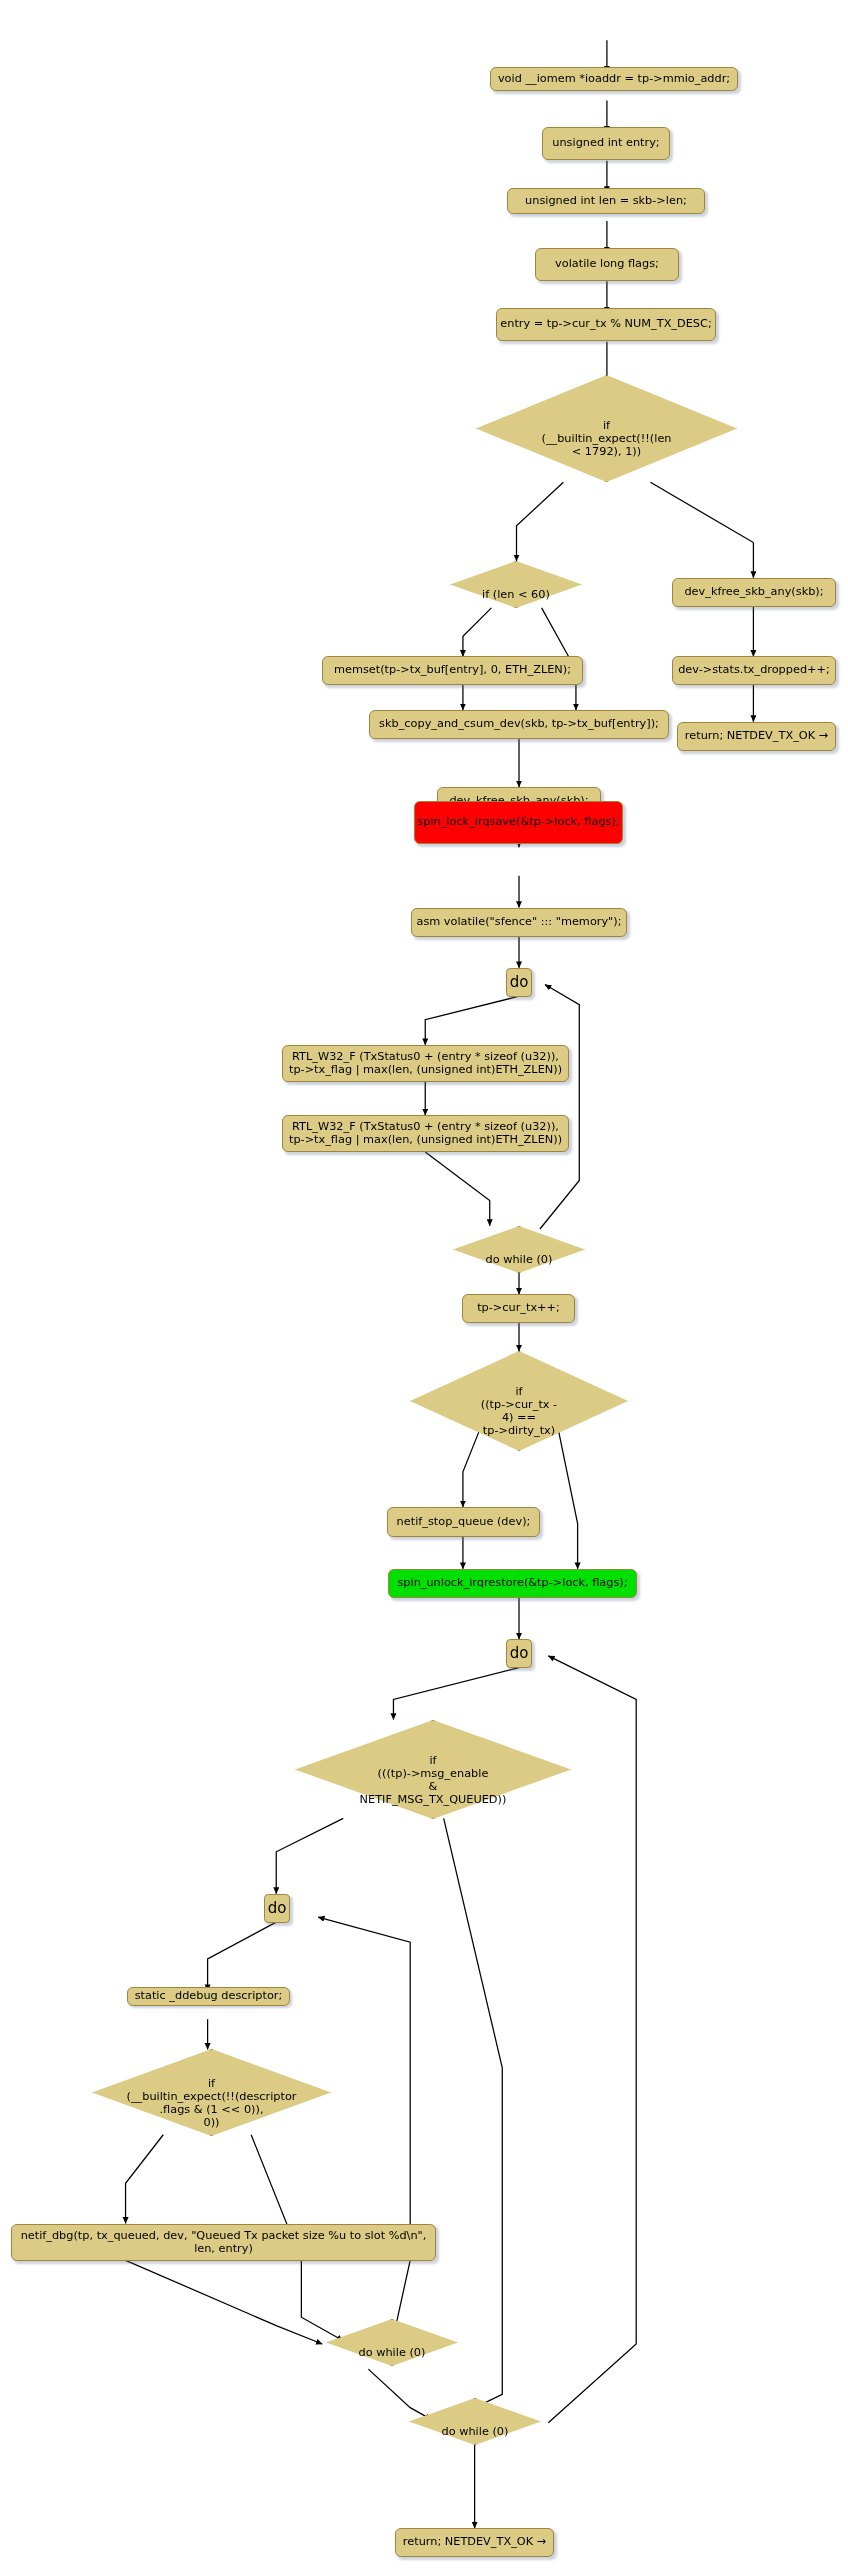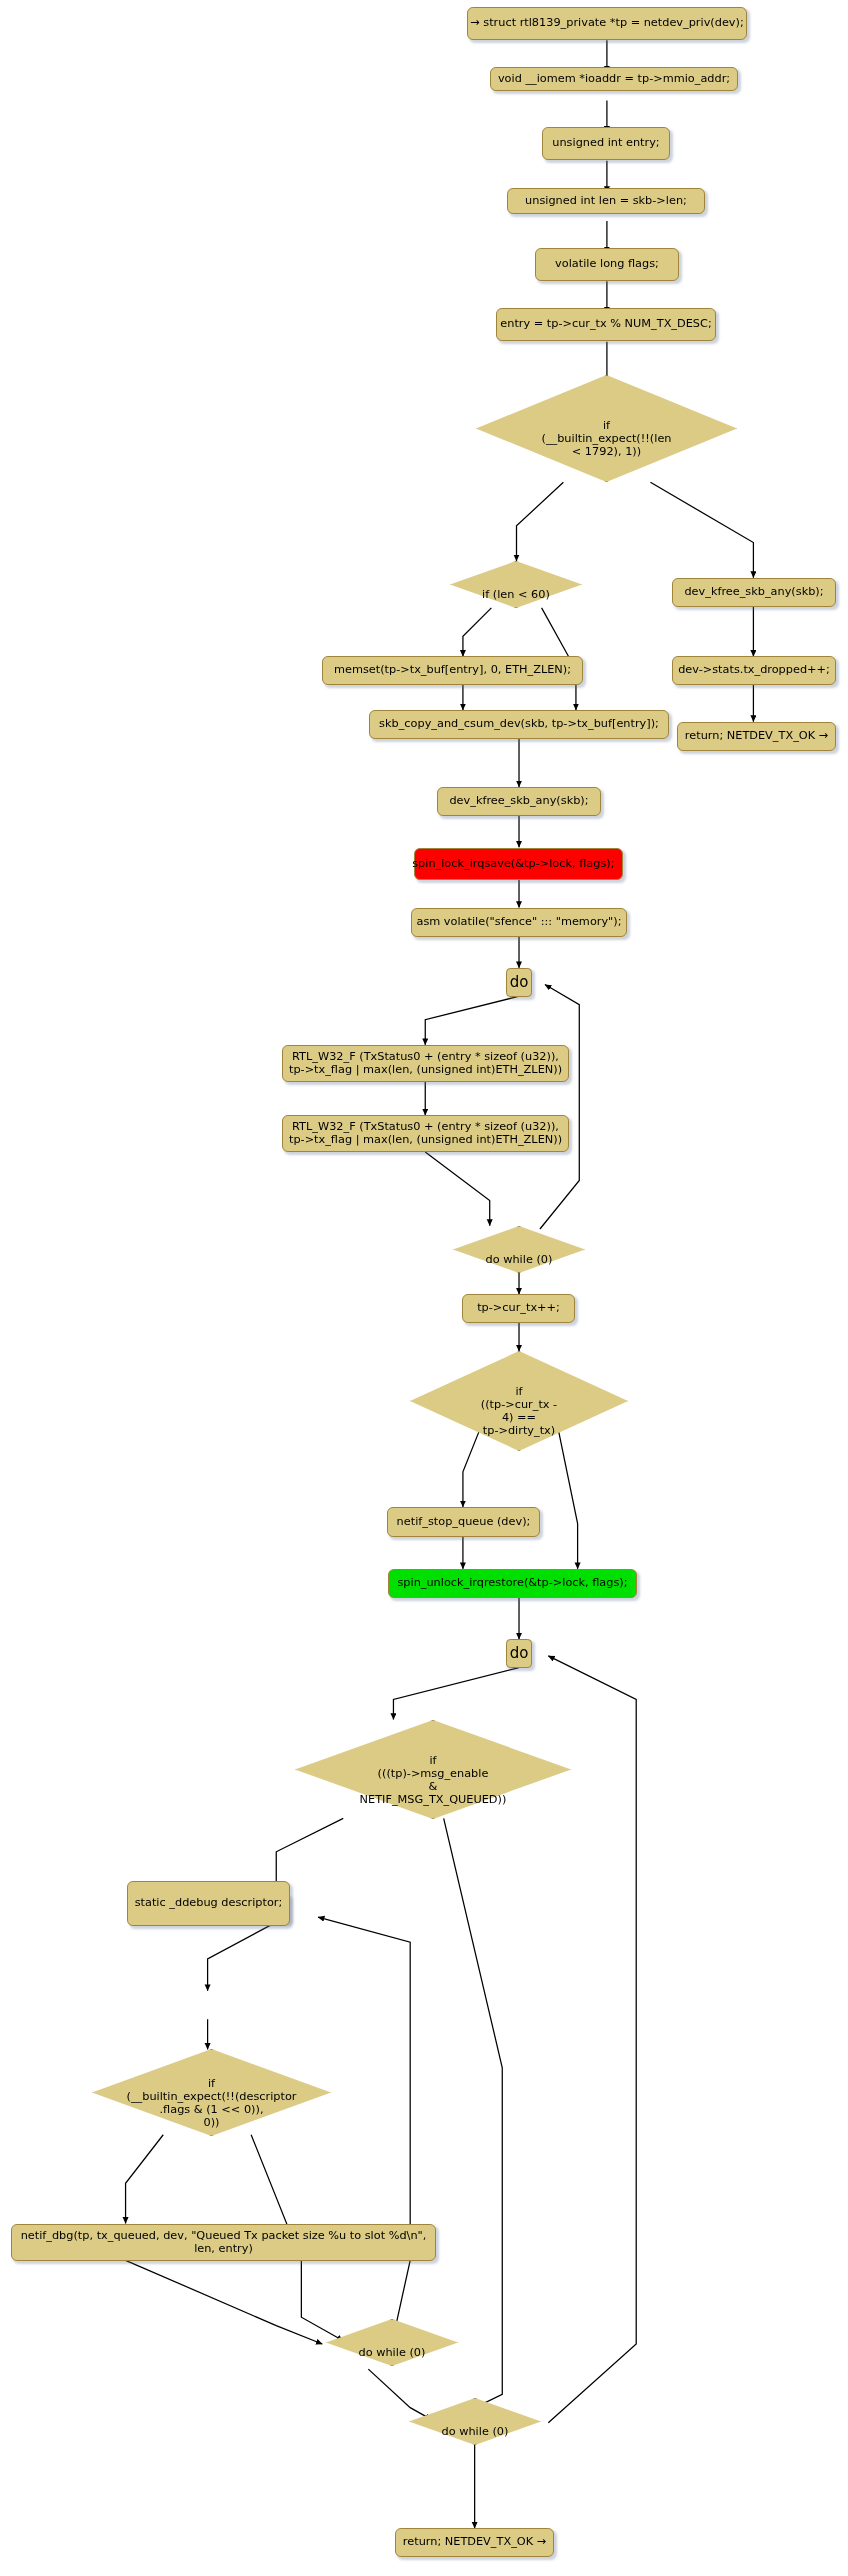--- a/index.html
+++ b/index.html
@@ -160,23 +160,20 @@
       <path d="M150,2700 L330,2778 L385,2800"></path>
 
       <path d="M468,2800 L490,2700 L490,2320 L380,2290"></path>
 
       <path d="M440,2830 L490,2876 L515,2890"></path>
 
       <path d="M567,2920 L567,3020"></path>
     </g>
   </svg>
 
-  <div class="node" style="left:467px;top:6.7px;width:280px;height:33px;">
-    <span>→ struct rtl8139_private *tp = netdev_priv(dev);</span>
-  </div>
 
   <div class="node" style="left:490px;top:67px;width:248px;height:24px;">
     <span>void __iomem *ioaddr = tp-&gt;mmio_addr;</span>
   </div>
 
   <div class="node" style="left:542px;top:127px;width:128px;height:33px;">
     <span>unsigned int entry;</span>
   </div>
 
   <div class="node" style="left:507px;top:188px;width:198px;height:26px;">
@@ -220,21 +217,21 @@
   </div>
 
   <div class="node" style="left:677px;top:722px;width:159px;height:28.5px;">
     <span>return; NETDEV_TX_OK →</span>
   </div>
 
   <div class="node" style="left:437px;top:787px;width:164px;height:28.5px;">
     <span>dev_kfree_skb_any(skb);</span>
   </div>
 
-  <div class="node red" style="left:414px;top:848px;width:209px;height:32px;justify-content:flex-end;">
+  <div class="node red" style="left:414px;top:801px;width:209px;height:43px;">
     <span>spin_lock_irqsave(&amp;tp-&gt;lock, flags);</span>
   </div>
 
   <div class="node" style="left:411px;top:908px;width:216px;height:28.5px;">
     <span>asm volatile("sfence" ::: "memory");</span>
   </div>
 
   <div class="node tiny" style="left:506px;top:968px;width:26px;height:28.5px;">
     <span>do</span>
   </div>
@@ -283,21 +280,21 @@
     <div class="dlabel">if
 (((tp)-&gt;msg_enable
 &amp;
 NETIF_MSG_TX_QUEUED))</div>
   </div>
 
   <div class="node tiny" style="left:264px;top:1894px;width:26px;height:28.5px;">
     <span>do</span>
   </div>
 
-  <div class="node" style="left:127px;top:1881px;width:163px;height:45px;">
+  <div class="node" style="left:127px;top:1987px;width:163px;height:19px;">
     <span>static _ddebug descriptor;</span>
   </div>
 
   <div class="diamond" style="left:92px;top:2049px;width:239px;height:87px;">
     <div class="dshape"></div>
     <div class="dlabel">if
 (__builtin_expect(!!(descriptor
 .flags &amp; (1 &lt;&lt; 0)),
 0))</div>
   </div>

